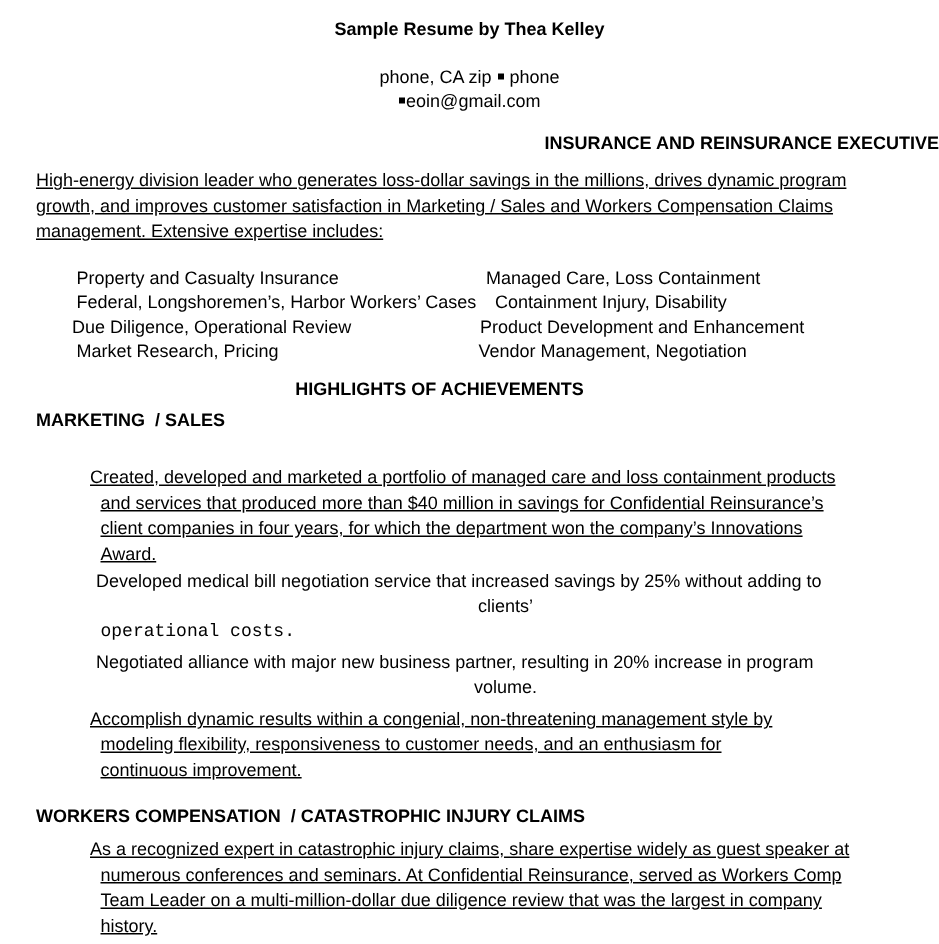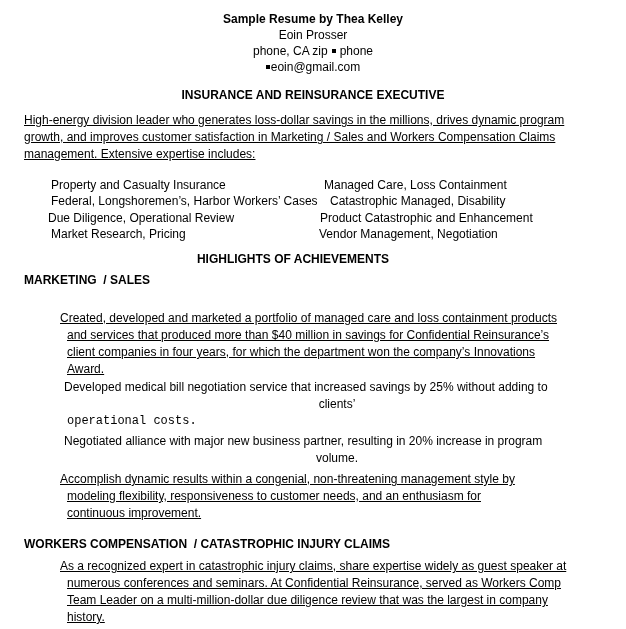--- a/index.html
+++ b/index.html
@@ -51,45 +51,44 @@
     .sep-bullet.lead {
       margin: 0 1px 2px 0;
     }
   </style>
 </head>
 <body>
 
 <div class="page">
 
   <div class="abs center bold" style="top:11px;">Sample Resume by Thea Kelley</div>
-  <div class="abs center" style="top:27px;">Eoin Prosser</div>
   <div class="abs center" style="top:43px;">
     <span>phone, CA zip</span><span class="sep-bullet"></span><span>phone</span>
   </div>
   <div class="abs center" style="top:59px;">
     <span class="sep-bullet lead"></span><span>eoin@gmail.com</span>
   </div>
 
-  <div class="abs center bold" style="top:87px;">INSURANCE AND REINSURANCE EXECUTIVE</div>
+  <div class="abs center bold" style="top:87px;text-align:right;">INSURANCE AND REINSURANCE EXECUTIVE</div>
 
   <div class="para" style="left:24px; top:112px;">
     <span class="line">High-energy division leader who generates loss-dollar savings in the millions, drives dynamic program</span>
     <span class="line">growth, and improves customer satisfaction in Marketing / Sales and Workers Compensation Claims</span>
     <span class="line">management. Extensive expertise includes:</span>
   </div>
 
   <div>
     <div class="abs" style="left:51px; top:177px;">Property and Casualty Insurance</div>
     <div class="abs" style="left:324px; top:177px;">Managed Care, Loss Containment</div>
 
     <div class="abs" style="left:51px; top:193px;">Federal, Longshoremen’s, Harbor Workers’ Cases</div>
-    <div class="abs" style="left:330px; top:193px;">Catastrophic Managed, Disability</div>
+    <div class="abs" style="left:330px; top:193px;">Containment Injury, Disability</div>
 
     <div class="abs" style="left:48px; top:210px;">Due Diligence, Operational Review</div>
-    <div class="abs" style="left:320px; top:210px;">Product Catastrophic and Enhancement</div>
+    <div class="abs" style="left:320px; top:210px;">Product Development and Enhancement</div>
 
     <div class="abs" style="left:51px; top:226px;">Market Research, Pricing</div>
     <div class="abs" style="left:319px; top:226px;">Vendor Management, Negotiation</div>
   </div>
 
   <div class="abs center bold" style="top:251px; left:-20px;">HIGHLIGHTS OF ACHIEVEMENTS</div>
 
   <div class="abs bold" style="left:24px; top:272px; white-space:pre;">MARKETING  / SALES</div>
 
   <div class="para" style="left:60px; top:310px;">

